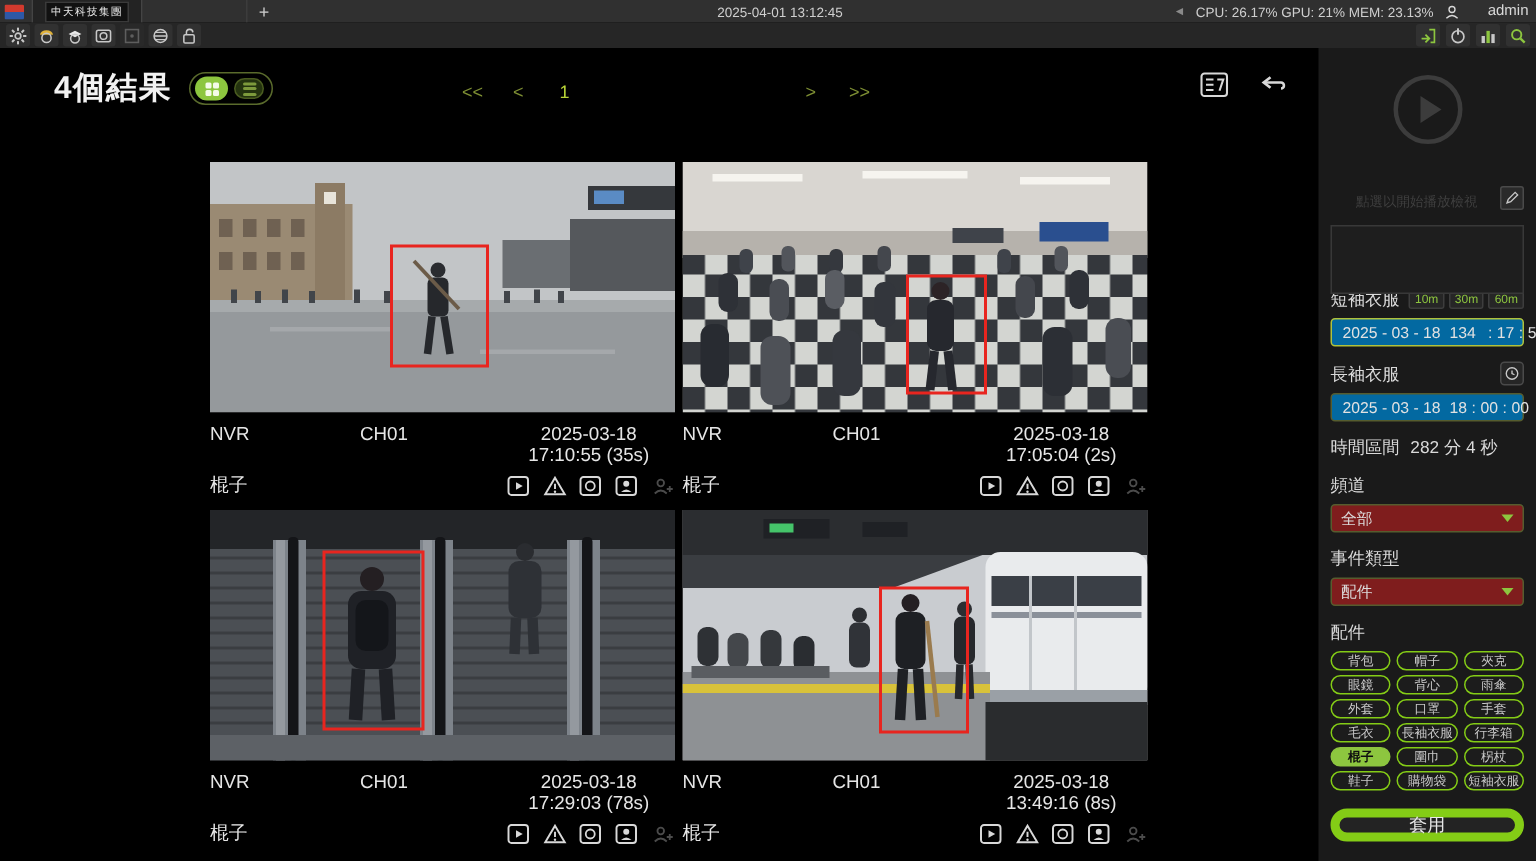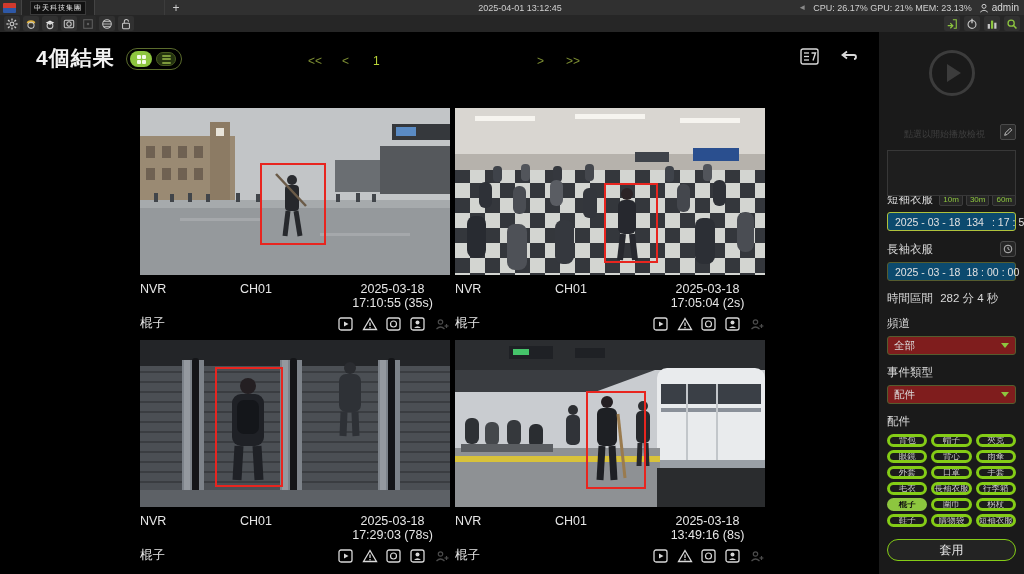--- a/index.html
+++ b/index.html
@@ -15,21 +15,21 @@
   .tab-logo { height:15px; background:#232323; border-left:1px solid #444; border-right:1px solid #444;
     display:flex; align-items:center; padding:0 8px; }
   .tab-logo .badge { background:#111; color:#e8e8e8; font-size:7px; padding:1px 3px; letter-spacing:1px;
     border:1px solid #3a3a3a; white-space:nowrap; }
   .tab-spacer { width:70px; height:15px; border-right:1px solid #3c3c3c; }
   .newtab { width:22px; text-align:center; color:#cfcfcf; font-size:12px; cursor:default; }
   .tb-center { position:absolute; left:16px; right:0; text-align:center; color:#cfcfcf; font-size:9px; pointer-events:none; }
   .tb-right { margin-left:auto; display:flex; align-items:center; gap:7px; padding-right:5px; z-index:2; }
   .stats { color:#cfcfcf; font-size:9px; }
   .collapse { color:#8a8a8a; font-size:8px; }
-  .admin { display:flex; align-items:center; gap:3px; color:#d8d8d8; font-size:10px; }
+  .admin { display:flex; align-items:center; gap:19px; color:#d8d8d8; font-size:10px; }
 
   
   .toolbar { position:absolute; left:0; top:15px; width:1024px; height:17px; background:#262626;
     display:flex; align-items:center; gap:3px; padding:0 4px; }
   .tbtn { width:16px; height:15px; background:#313131; border-radius:2px; display:flex;
     align-items:center; justify-content:center; }
   .tb-right2 { margin-left:auto; display:flex; gap:4px; }
 
   
   .content { position:absolute; left:0; top:32px; width:878px; height:542px; background:#000; }
@@ -76,38 +76,38 @@
     border-bottom:9px solid transparent; margin-left:4px; }
   .preview-hint { position:absolute; left:0; right:14px; top:96px; text-align:center; color:#3f3f3f; font-size:9px; }
   .pencil-btn { position:absolute; right:0px; top:92px; width:16px; height:16px; background:#2a2a2a;
     border:1px solid #4a4a4a; border-radius:2px; display:flex; align-items:center; justify-content:center; }
   .preview-box { position:absolute; left:0; right:0; top:118px; height:46px; background:#1e1e1e; border:1px solid #383838; }
 
   .sec-label { display:flex; align-items:center; font-size:11.5px; color:#dadada; margin-top:10px; margin-bottom:5px; }
   .quick { margin-left:auto; display:flex; gap:3px; }
   .qbtn { font-size:8px; color:#8dc63f; background:#262626; border:1px solid #3d3d3d; border-radius:2px;
     padding:1px 3px; line-height:1; }
-  .time-field { height:19px; border-radius:3px; background:#0c4a6e; display:flex; align-items:center;
+  .time-field { height:19px; border-radius:3px; background:#0369a1; display:flex; align-items:center;
     font-size:10.5px; color:#e2e2e2; padding:0 4px; gap:3px; white-space:nowrap; }
   .tf-focus { border:1px solid #b0c23c; }
   .tf-normal { border:1px solid #565c2e; }
   .cursor { display:inline-block; width:1px; height:11px; background:#fff; margin:0 1px; }
   .clock-btn { margin-left:auto; width:16px; height:16px; background:#262626; border:1px solid #4a4a4a;
     border-radius:3px; display:flex; align-items:center; justify-content:center; }
   .interval { font-size:11.5px; color:#dadada; margin-top:10px; }
   .interval b { font-weight:normal; margin-left:4px; }
   .dropdown { height:19px; border:1px solid #565c2e; border-radius:3px; background:#7f1d1d; color:#dcdcdc;
     font-size:10.5px; display:flex; align-items:center; padding:0 6px; }
   .caret { margin-left:auto; width:0; height:0; border-left:4px solid transparent; border-right:4px solid transparent;
     border-top:5px solid #8dc63f; }
   .acc-grid { display:grid; grid-template-columns:1fr 1fr 1fr; gap:3px 4px; margin-top:2px; }
-  .acc-btn { height:13px; border:3px solid #84cc16; border-radius:7px; background:#1c1c1c; color:#c9c9c9;
+  .acc-btn { height:13px; border:1px solid #84cc16; border-radius:7px; background:#1c1c1c; color:#c9c9c9;
     font-size:8.5px; display:flex; align-items:center; justify-content:center; white-space:nowrap; overflow:hidden; }
   .acc-btn.selected { background:#8dc63f; color:#101010; border-color:#8dc63f; font-weight:bold; }
-  .apply-btn { margin-top:12px; width:100%; height:22px; border:1px solid #84cc16; border-radius:11px;
+  .apply-btn { margin-top:12px; width:100%; height:22px; border:6px solid #84cc16; border-radius:11px;
     background:#232323; color:#e8e8e8; font-size:12px; display:flex; align-items:center; justify-content:center; }
 
   svg { display:block; }
 </style>
 </head>
 <body>
 
 <div class="titlebar">
   <div class="win-logo">
       <div class="r"></div>

